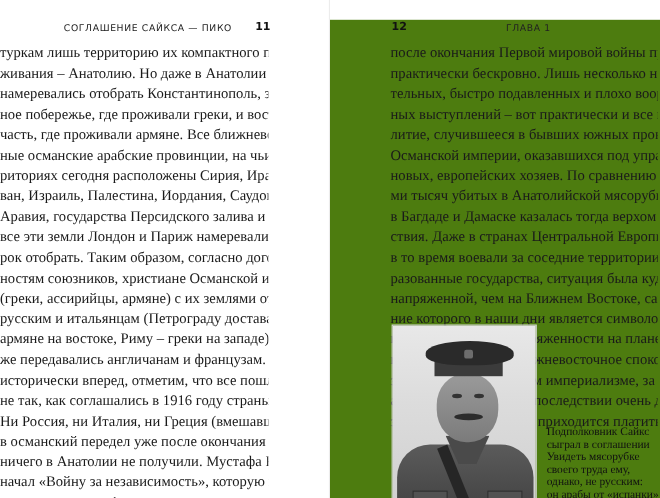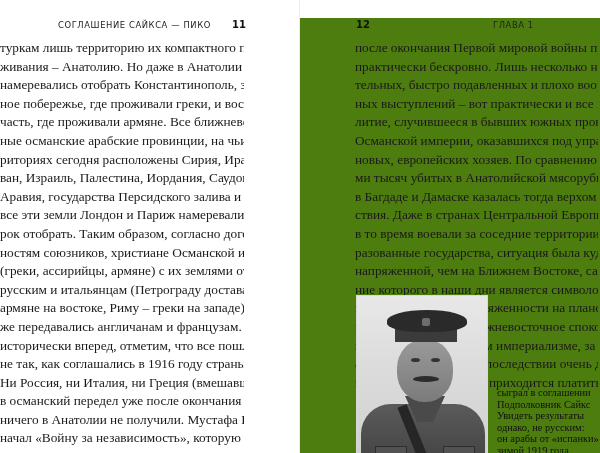--- a/index.html
+++ b/index.html
@@ -20,21 +20,21 @@
     white-space: nowrap;
   }
   .folio {
     position: absolute; top: 1px;
     font-family: "DejaVu Sans", "Liberation Sans", sans-serif;
     font-weight: bold; font-size: 10px; color: #111;
   }
   .lh-title { left: 58px; }
   .lh-folio { left: 232px; text-align: center; }
   .rh-folio { left: 56px; }
-  .rh-title { left: 160px; margin-left: 33px; }
+  .rh-title { left: 160px; }
 
   .text-block { position: absolute; margin: 0; padding: 0; }
   .text-block .line {
     display: block; height: 18.6px; line-height: 18.6px;
     font-size: 13.3px; white-space: nowrap; text-align: justify;
     text-align-last: justify; overflow: hidden;
   }
   .left-body { left: 0; top: 21px; width: 244px; }
   .right-body { left: 55px; top: 21px; width: 243px; }
 
@@ -133,20 +133,21 @@
     <div class="face"></div>
     <div class="eye l"></div>
     <div class="eye r"></div>
     <div class="mustache"></div>
     <div class="cap-band"></div>
     <div class="cap-brim"></div>
     <div class="badge"></div>
   </div>
 
   <div class="caption" id="caption">
+      <span class="cline">Подполковник Сайкс</span>
       <span class="cline">сыграл в соглашении</span>
-      <span class="cline">Подполковник Сайкс</span>
-      <span class="cline">Увидеть результаты</span>
+      <span class="cline">Увидеть мясорубке</span>
+      <span class="cline">своего труда ему,</span>
       <span class="cline">однако, не русским:</span>
       <span class="cline">он арабы от «испанки»</span>
       <span class="cline">зимой 1919 года</span>
     </div>
 </div>
 
 </body></html>

